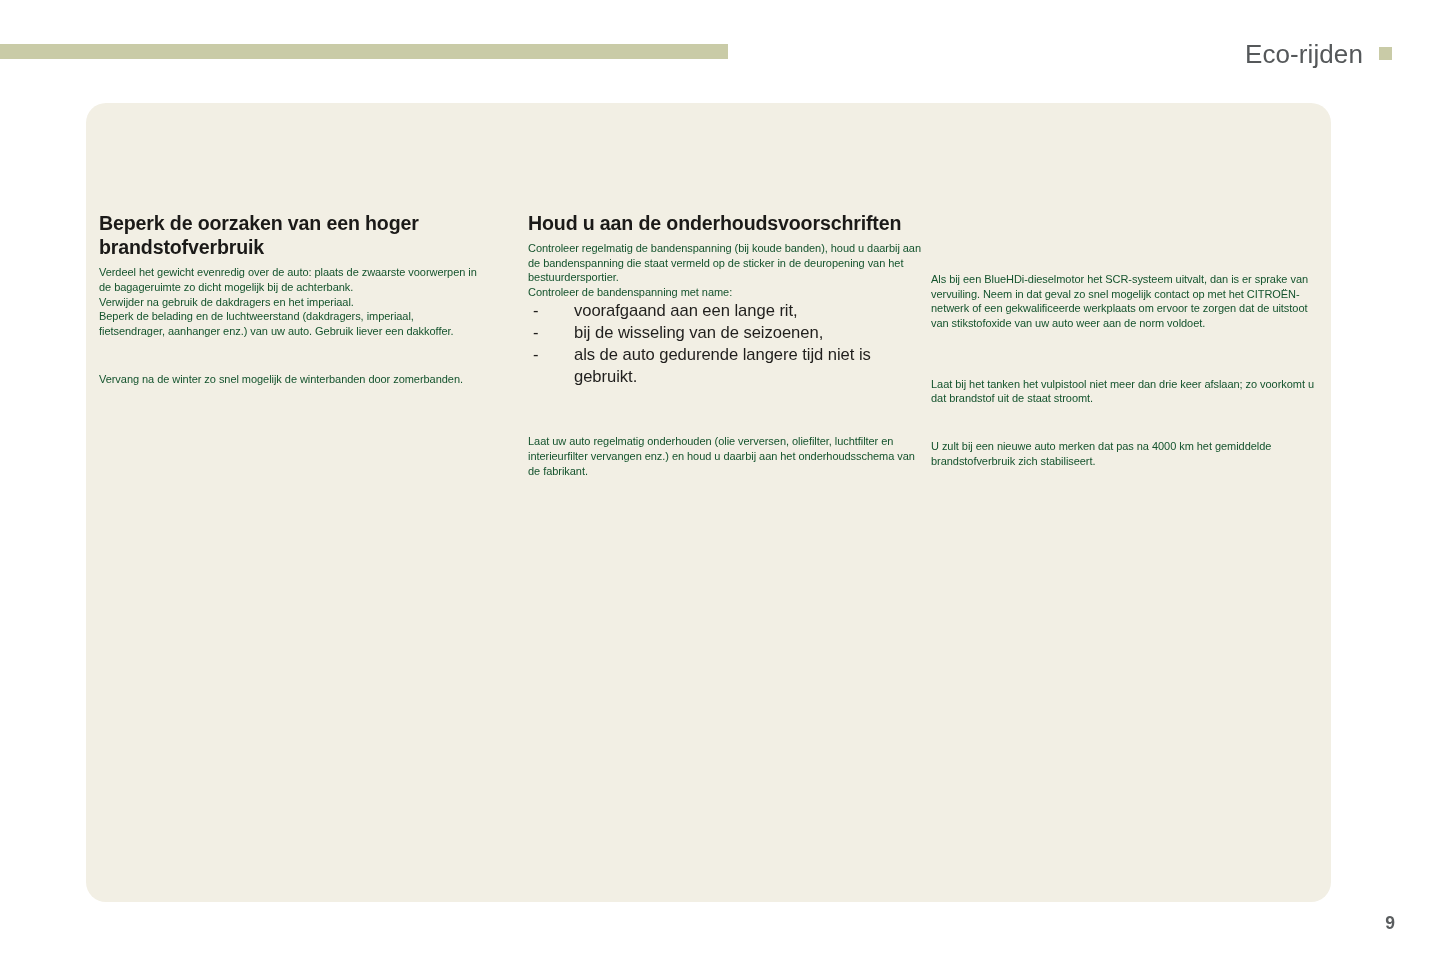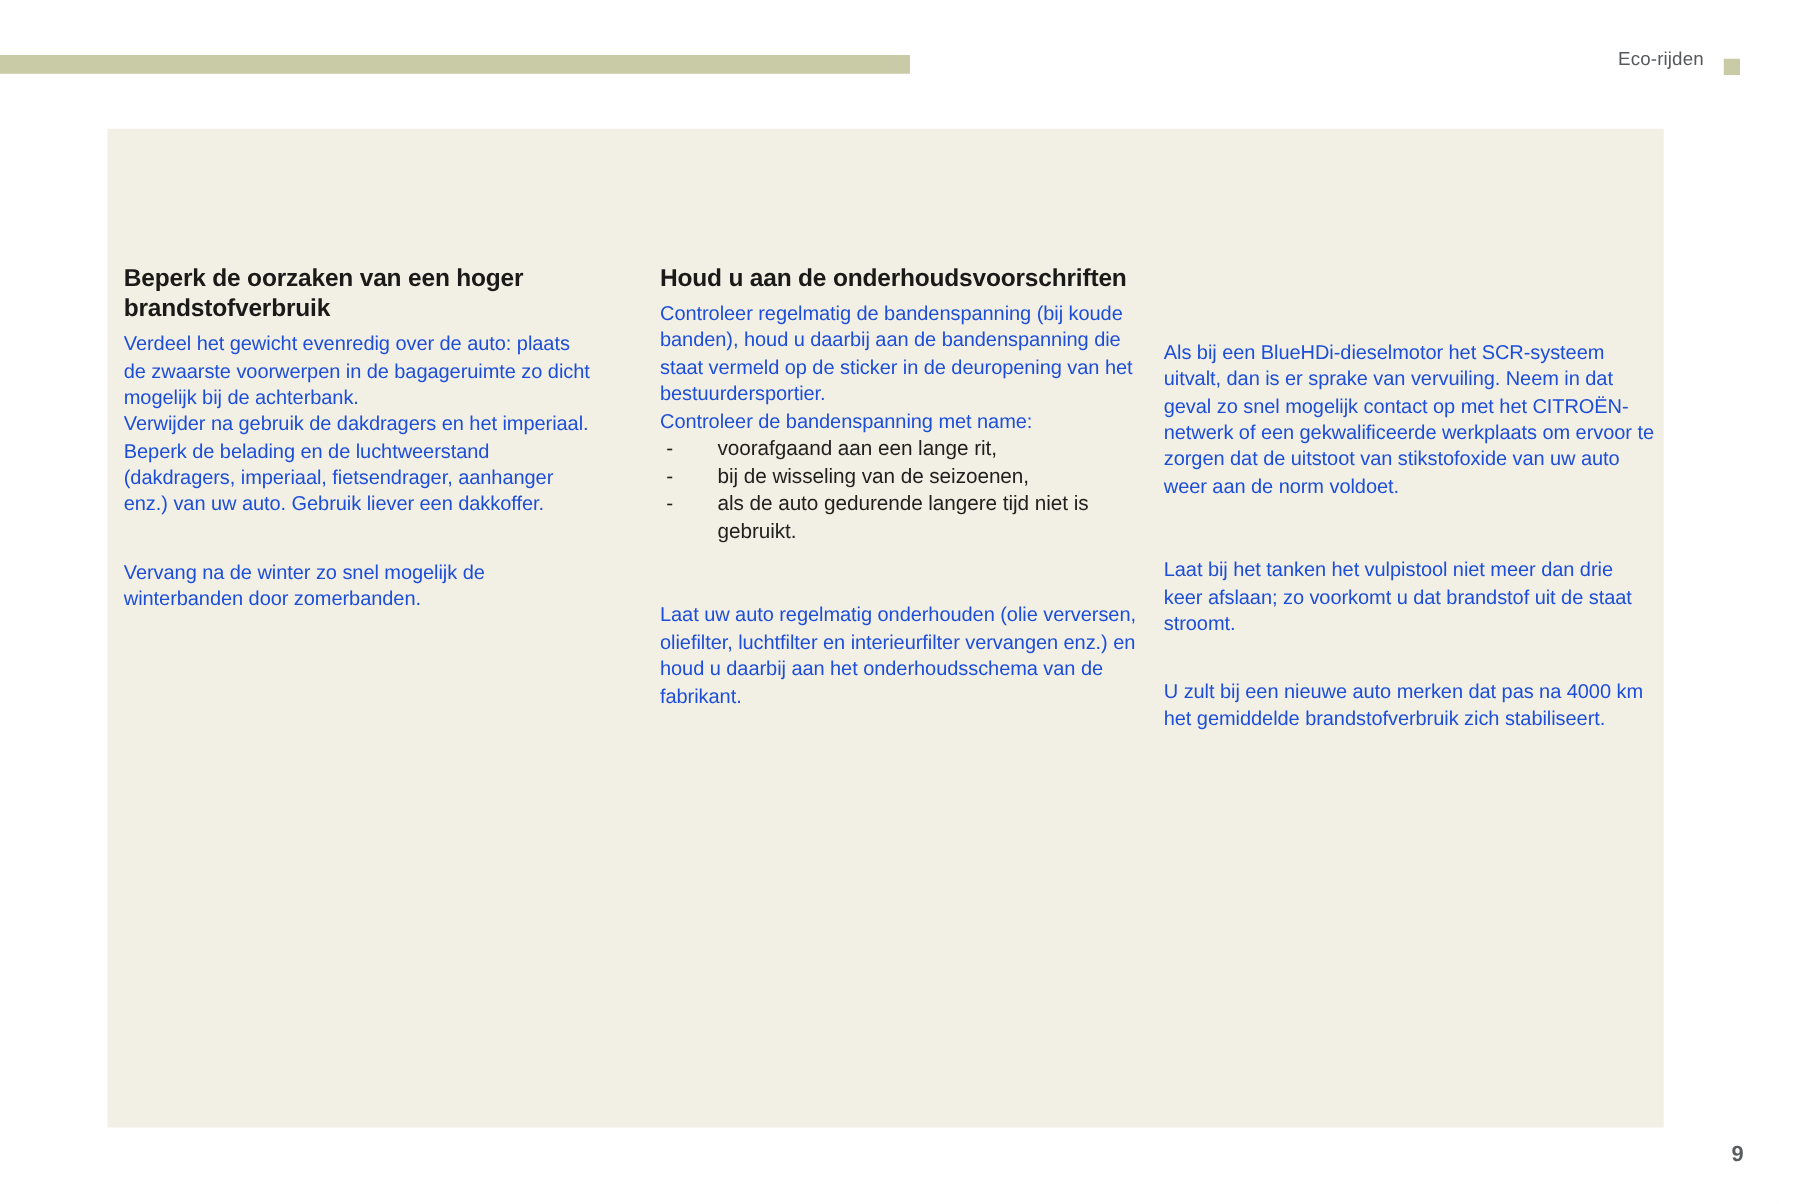--- a/index.html
+++ b/index.html
@@ -17,39 +17,40 @@
   
   #accent-bar {
     position: absolute;
     left: 0; top: 44px;
     width: 728px; height: 15px;
     background: #c9cba7;
   }
   #section-title {
     position: absolute;
     right: 82px; top: 39px;
-    font-size: 15px;
+    font-size: 26px;
     color: #55585a;
     letter-spacing: 0.1px;
     white-space: nowrap;
     text-align: right;
   }
   #section-marker {
     position: absolute;
     left: 1379px; top: 47px;
     width: 13px; height: 13px;
     background: #c9cba7;
   }
 
   
   #content-panel {
     position: absolute;
     left: 86px; top: 103px;
     width: 1245px; height: 799px;
     background: #f2efe4;
+    border-radius: 20px;
   }
 
   
   .column {
     position: absolute;
     top: 108px;
   }
   #column-1 { left: 13px;  width: 378px; }
   #column-2 { left: 442px; width: 393px; }
   #column-3 { left: 845px; width: 393px; }
@@ -58,23 +59,23 @@
     margin: 0 0 6px 0;
     font-size: 19.6px;
     font-weight: bold;
     line-height: 1.23;
     color: #1b1a18;
     letter-spacing: -0.15px;
   }
 
   p.para {
     margin: 0;
-    font-size: 16px;
+    font-size: 11px;
     line-height: 1.335;
-    color: #1d4ed8;
+    color: #14532d;
     letter-spacing: -0.05px;
   }
   p.para + p.para { margin-top: 0; }
   .gap-md { height: 33px; }
   .gap-lg { height: 46px; }
 
   
   ul.dash-list {
     margin: 0; padding: 0;
     list-style: none;

